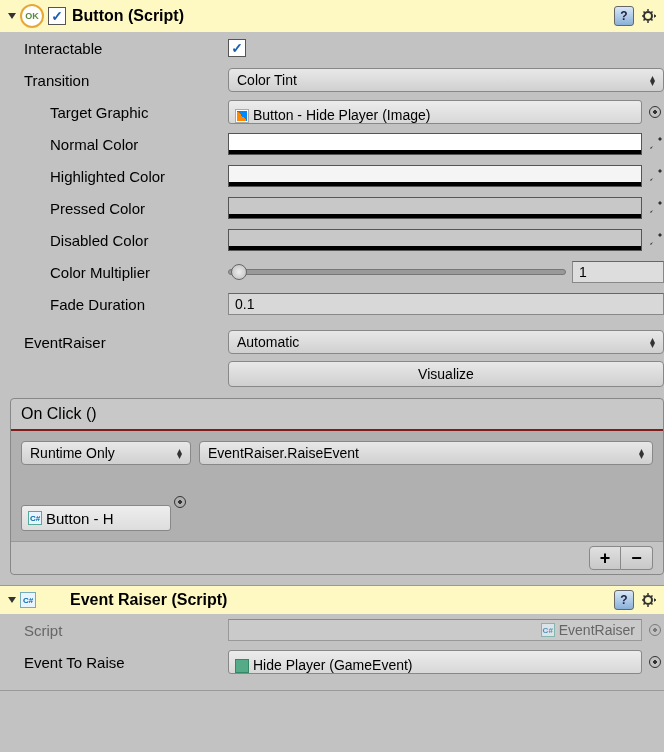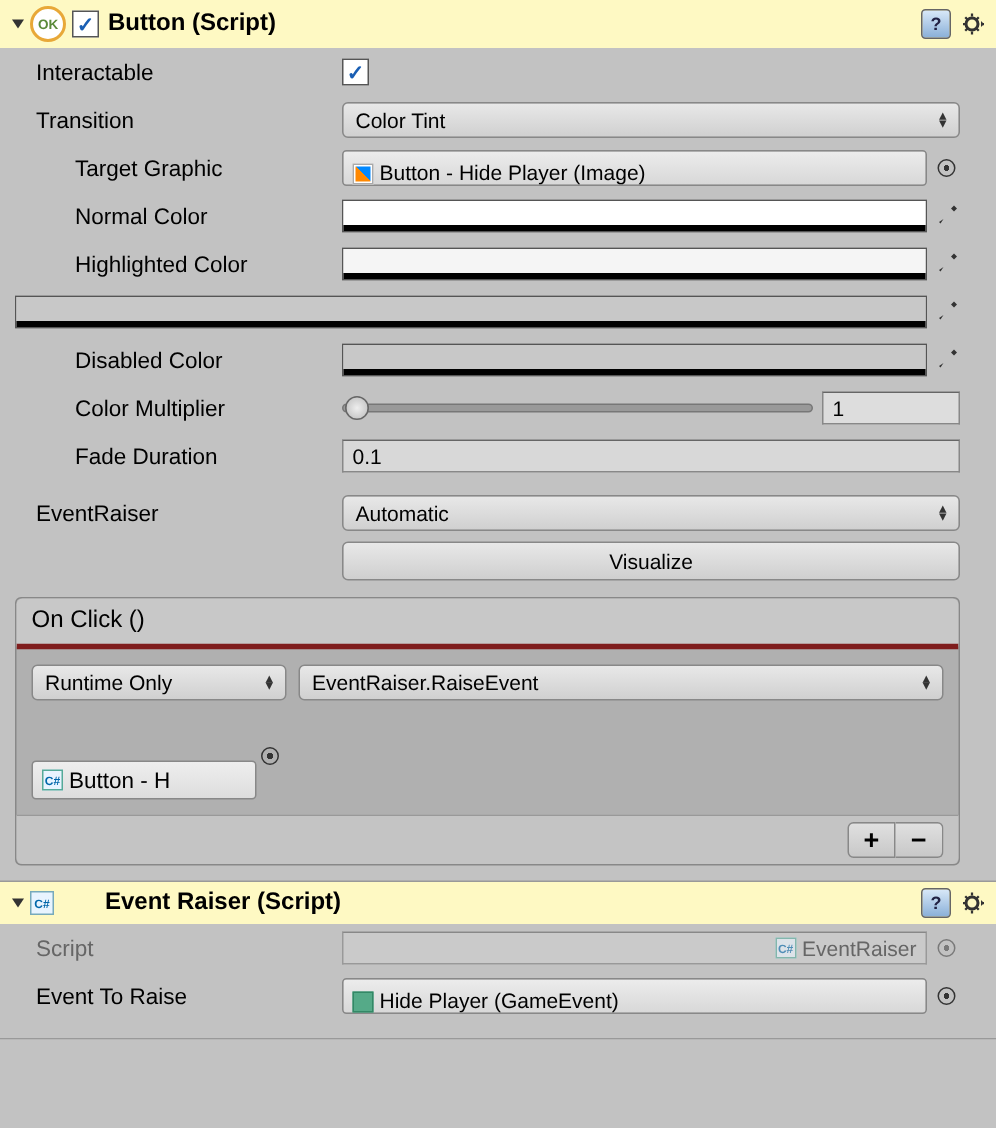--- a/index.html
+++ b/index.html
@@ -10,21 +10,21 @@
   .foldout { width: 12px; height: 12px; margin-right: 2px; cursor: pointer; }
   .foldout svg { display: block; }
   .ok-badge { width: 24px; height: 24px; border: 2px solid #e8a838; border-radius: 50%; background: #fff; display: flex; align-items: center; justify-content: center; font-size: 9px; font-weight: bold; color: #5a8a3a; margin-right: 4px; }
   .checkbox { width: 18px; height: 18px; background: #fff; border: 1px solid #555; margin-right: 6px; display: flex; align-items: center; justify-content: center; cursor: pointer; }
   .checkbox.checked::after { content: "✓"; color: #1a5fb4; font-weight: bold; font-size: 14px; }
   .comp-title { font-weight: bold; font-size: 16px; flex: 1; }
   .header-icons { display: flex; gap: 6px; align-items: center; }
   .help-icon { width: 20px; height: 20px; background: linear-gradient(#d8e8f8,#8ab0d8); border: 1px solid #666; border-radius: 3px; display: flex; align-items: center; justify-content: center; font-size: 12px; font-weight: bold; color: #224; cursor: pointer; }
   .gear-icon { width: 18px; height: 18px; cursor: pointer; }
   
-  .body { padding: 2px 24px 10px 10px; }
+  .body { padding: 2px 0 10px 10px; }
   .row { display: flex; align-items: center; min-height: 28px; margin-bottom: 4px; }
   .label { width: 218px; padding-left: 14px; font-size: 15px; }
   .label.indent { padding-left: 40px; }
   .field { flex: 1; display: flex; align-items: center; gap: 4px; }
   
   .dropdown { flex: 1; height: 24px; background: linear-gradient(#e8e8e8,#d0d0d0); border: 1px solid #888; border-radius: 4px; padding: 0 8px; display: flex; align-items: center; justify-content: space-between; cursor: pointer; font-size: 14px; }
   .dropdown .arrows { font-size: 10px; line-height: 5px; color: #333; }
   .arrows::before { content: "▴"; display: block; }
   .arrows::after { content: "▾"; display: block; }
   
@@ -43,21 +43,21 @@
   .slider-wrap { flex: 1; display: flex; align-items: center; gap: 6px; }
   .slider-track { flex: 1; height: 6px; background: #999; border: 1px solid #777; border-radius: 3px; position: relative; }
   .slider-thumb { position: absolute; width: 16px; height: 16px; background: radial-gradient(#eee,#bbb); border: 1px solid #666; border-radius: 50%; left: 0; top: 50%; transform: translate(-50%,-50%); cursor: pointer; }
   .num-input { width: 92px; height: 22px; background: #ddd; border: 1px solid #888; border-top-color: #666; padding: 0 6px; font-size: 14px; }
   
   .text-input { flex: 1; height: 22px; background: #d8d8d8; border: 1px solid #888; border-top-color: #666; padding: 0 6px; font-size: 14px; }
   
   .button { flex: 1; height: 26px; background: linear-gradient(#e8e8e8,#cfcfcf); border: 1px solid #888; border-radius: 4px; font-size: 14px; cursor: pointer; }
   
   .event-box { margin-top: 10px; background: #b0b0b0; border: 1px solid #888; border-radius: 4px; padding: 0; }
-  .event-title-bar { padding: 6px 10px; font-size: 16px; background: #c8c8c8; border-bottom: 4px solid #7f1d1d; border-radius: 4px 4px 0 0; }
+  .event-title-bar { padding: 6px 10px; font-size: 16px; background: #c8c8c8; border-bottom: 2px solid #7f1d1d; border-radius: 4px 4px 0 0; }
   .event-content { padding: 10px; }
   .event-row { display: flex; gap: 8px; margin-bottom: 8px; }
   .event-row .dropdown.small { width: 170px; flex: none; }
   .event-obj-row { display: flex; align-items: center; }
   .event-obj-field { width: 150px; height: 26px; background: linear-gradient(#eee,#ddd); border: 1px solid #888; border-radius: 3px; padding: 0 6px; display: flex; align-items: center; gap: 4px; font-size: 15px; margin-top: 32px; }
   .cs-icon { width: 14px; height: 14px; background: #e8f4ff; border: 1px solid #5a9; display: flex; align-items: center; justify-content: center; font-size: 8px; color: #06a; font-weight: bold; }
   .cs-icon::before { content: "C#"; }
   .event-footer { background: #c4c4c4; border-top: 1px solid #999; padding: 4px 10px; display: flex; justify-content: flex-end; gap: 0; border-radius: 0 0 4px 4px; }
   .pm-btn { width: 32px; height: 24px; background: linear-gradient(#e0e0e0,#c8c8c8); border: 1px solid #888; font-size: 18px; font-weight: bold; cursor: pointer; display: flex; align-items: center; justify-content: center; }
   .pm-btn:first-child { border-radius: 4px 0 0 4px; }
@@ -148,20 +148,21 @@
         </span>
         <span class="eyedrop">
           <svg viewBox="0 0 18 18">
               <path d="M14 2l2 2-2 2-1-1-6 6-2 3-1-1 3-2 6-6-1-1 2-2z" fill="#333"></path>
             </svg>
         </span>
       </span>
     </div>
 
     <div class="row">
+      <span class="label indent">Pressed Color</span>
       <span class="field">
         <span class="color-swatch">
           <span class="main" style="background:#c8c8c8"></span>
           <span class="alpha-bar"><span class="alpha-fill" style="width:100%"></span></span>
         </span>
         <span class="eyedrop">
           <svg viewBox="0 0 18 18">
               <path d="M14 2l2 2-2 2-1-1-6 6-2 3-1-1 3-2 6-6-1-1 2-2z" fill="#333"></path>
             </svg>
         </span>

